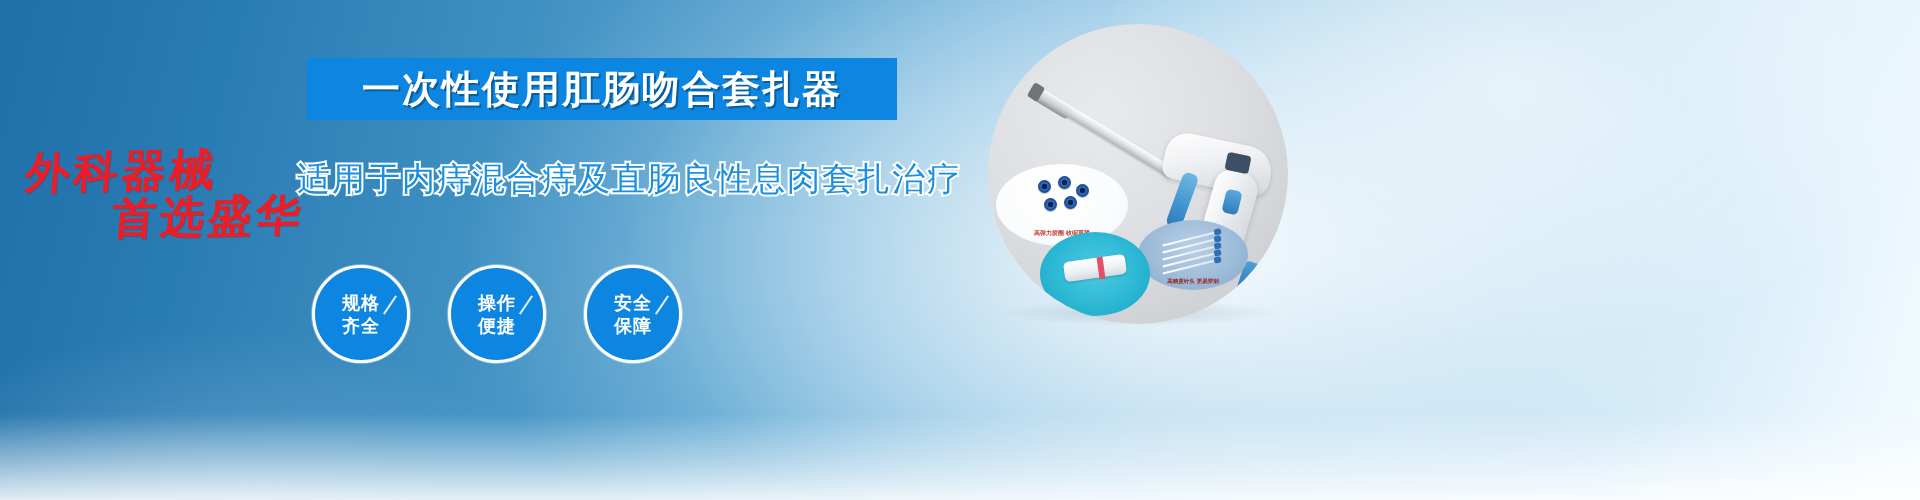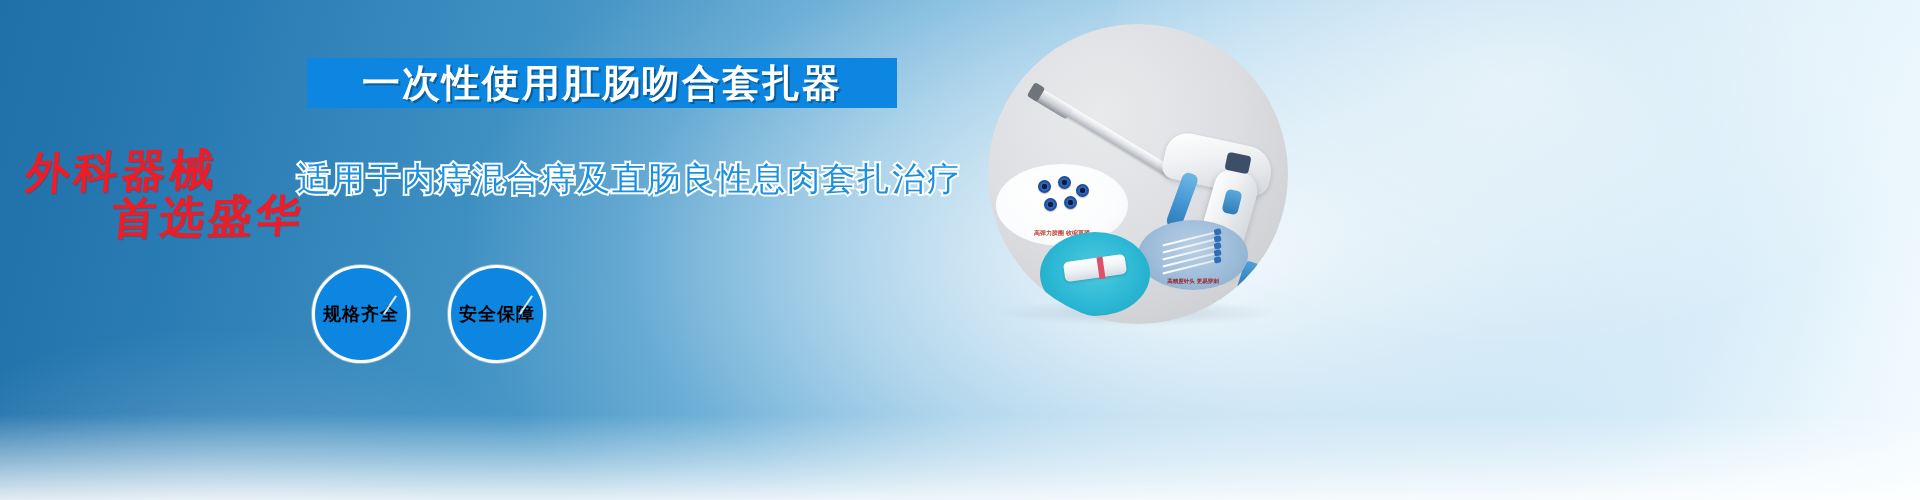--- a/index.html
+++ b/index.html
@@ -95,21 +95,21 @@
   }
   .calli .line1 { display: block; padding-left: 6px; }
   .calli .line2 { display: block; padding-left: 96px; margin-top: 2px; }
 
   
   .headline-bar {
     position: absolute;
     left: 307px;
     top: 58px;
     width: 590px;
-    height: 50px;
+    height: 62px;
     background: #0c86e0;
     display: flex;
     align-items: center;
     justify-content: center;
   }
   .headline-bar .txt {
     font-size: 38px;
     font-weight: 700;
     color: #ffffff;
     letter-spacing: 2px;
@@ -144,24 +144,24 @@
   }
   .feat {
     position: relative;
     width: 92px;
     height: 92px;
     border-radius: 50%;
     background: #0c86e0;
     border: 3px solid #ffffff;
     box-shadow: 0 0 0 1px rgba(255,255,255,0.35);
     display: flex;
-    flex-direction: row;
+    flex-direction: column;
     align-items: center;
     justify-content: center;
-    color: #000000;
+    color: #ffffff;
     font-size: 18px;
     font-weight: 700;
     line-height: 1.28;
     letter-spacing: 1px;
     font-family: "DejaVu Sans", "Liberation Sans", sans-serif;
   }
   .feat .slash {
     position: absolute;
     right: 16px;
     top: 26px;
@@ -427,20 +427,25 @@
   <div class="headline-bar">
     <span class="txt">一次性使用肛肠吻合套扎器</span>
   </div>
 
   <div class="subhead">适用于内痔混合痔及直肠良性息肉套扎治疗</div>
 
   <div class="features">
     <div class="feat">
       <span>规格</span>
       <span>齐全</span>
+      <span class="slash"></span>
+    </div>
+    <div class="feat">
+      <span>操作</span>
+      <span>便捷</span>
       <span class="slash"></span>
     </div>
     <div class="feat">
       <span>安全</span>
       <span>保障</span>
       <span class="slash"></span>
     </div>
   </div>
 
   <div class="photo-shadow"></div>

